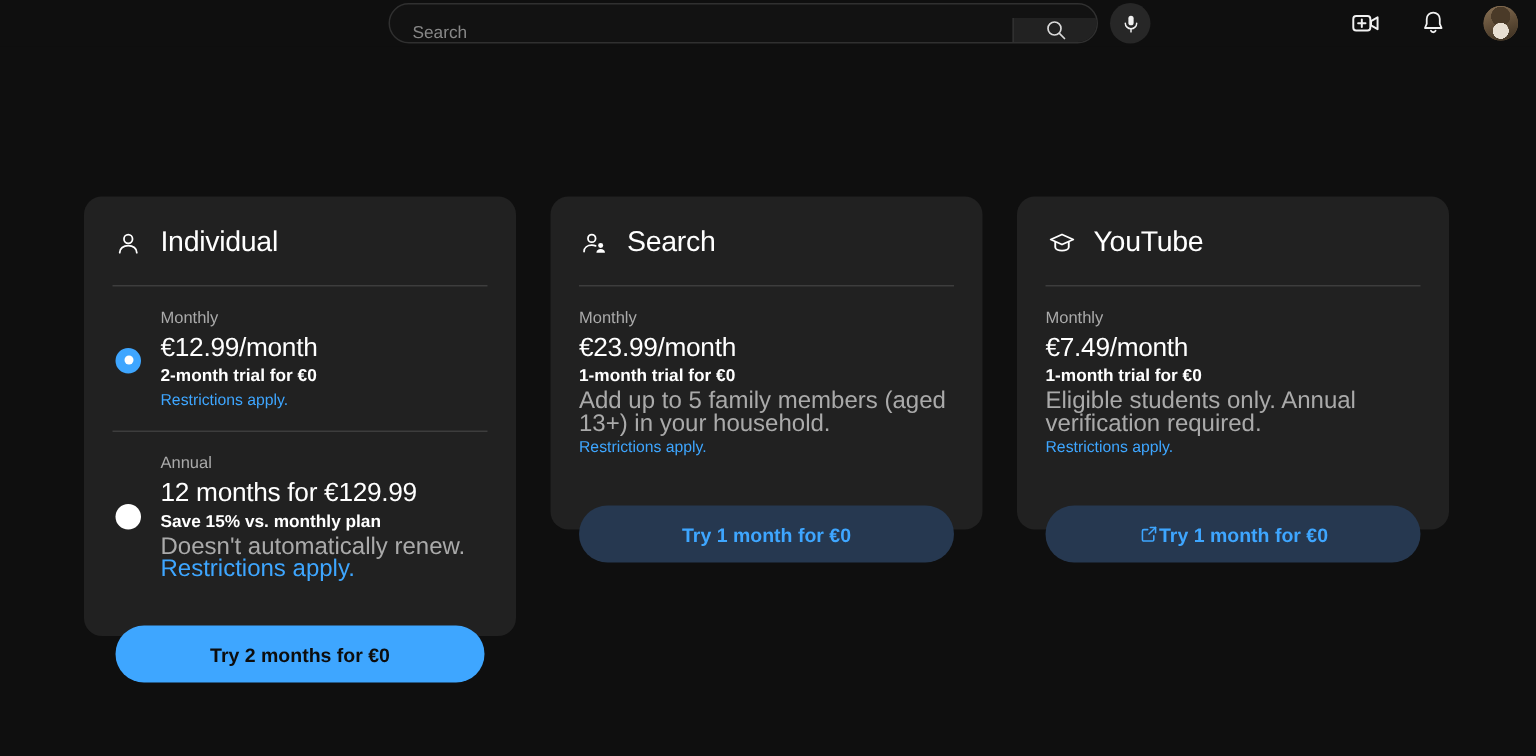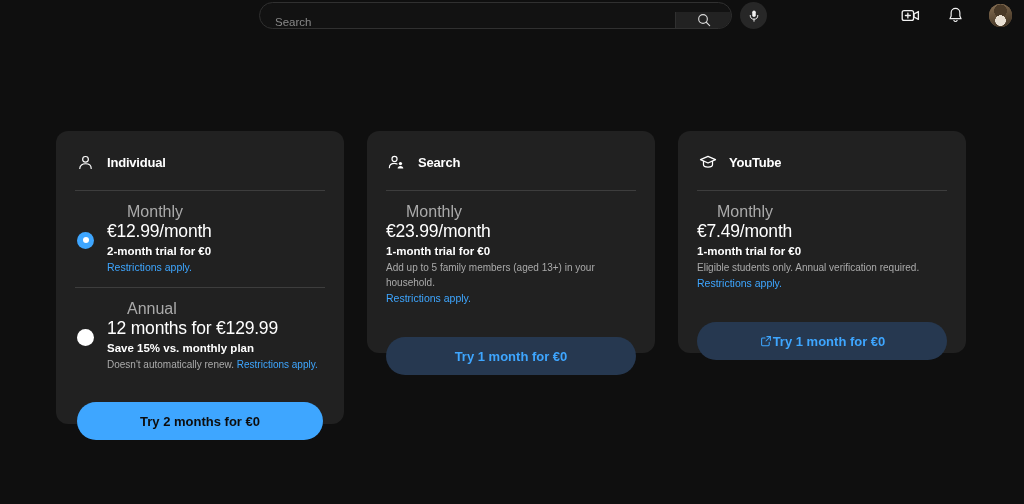--- a/index.html
+++ b/index.html
@@ -199,22 +199,22 @@
   .card.family, .card.student { height: 222px; }
 
   .card-head {
     display: flex;
     align-items: center;
     gap: 11px;
     height: 28px;
     padding-left: 2px;
   }
   .card-title {
-    font-size: 13px;
-    font-weight: bold;
+    font-size: 19px;
+    font-weight: normal;
     color: #ffffff;
     letter-spacing: -0.2px;
   }
   .head-icon {
     width: 21px;
     height: 21px;
     display: flex;
     align-items: center;
     justify-content: center;
   }
@@ -249,41 +249,40 @@
     width: 6px;
     height: 6px;
     border-radius: 50%;
     background: #ffffff;
   }
   .radio.off { background: #ffffff; }
 
   .opt-body { flex: 1; }
 
   .opt-period {
-    font-size: 16px;
+    font-size: 11px;
     color: #aaaaaa;
     line-height: 14px;
     margin-bottom: 1px;
-    margin-left: 20px;
   }
   .opt-price {
     font-size: 17.5px;
     color: #ffffff;
     line-height: 22px;
     letter-spacing: -0.2px;
   }
   .opt-sub {
     font-size: 11.5px;
     font-weight: bold;
     color: #ffffff;
     line-height: 16px;
     margin-top: 1px;
   }
   .opt-note {
-    font-size: 10px;
+    font-size: 16px;
     color: #aaaaaa;
     line-height: 15px;
     margin-top: 1px;
   }
   .link {
     color: #3ea6ff;
     text-decoration: none;
     cursor: pointer;
   }
   .opt-link {

